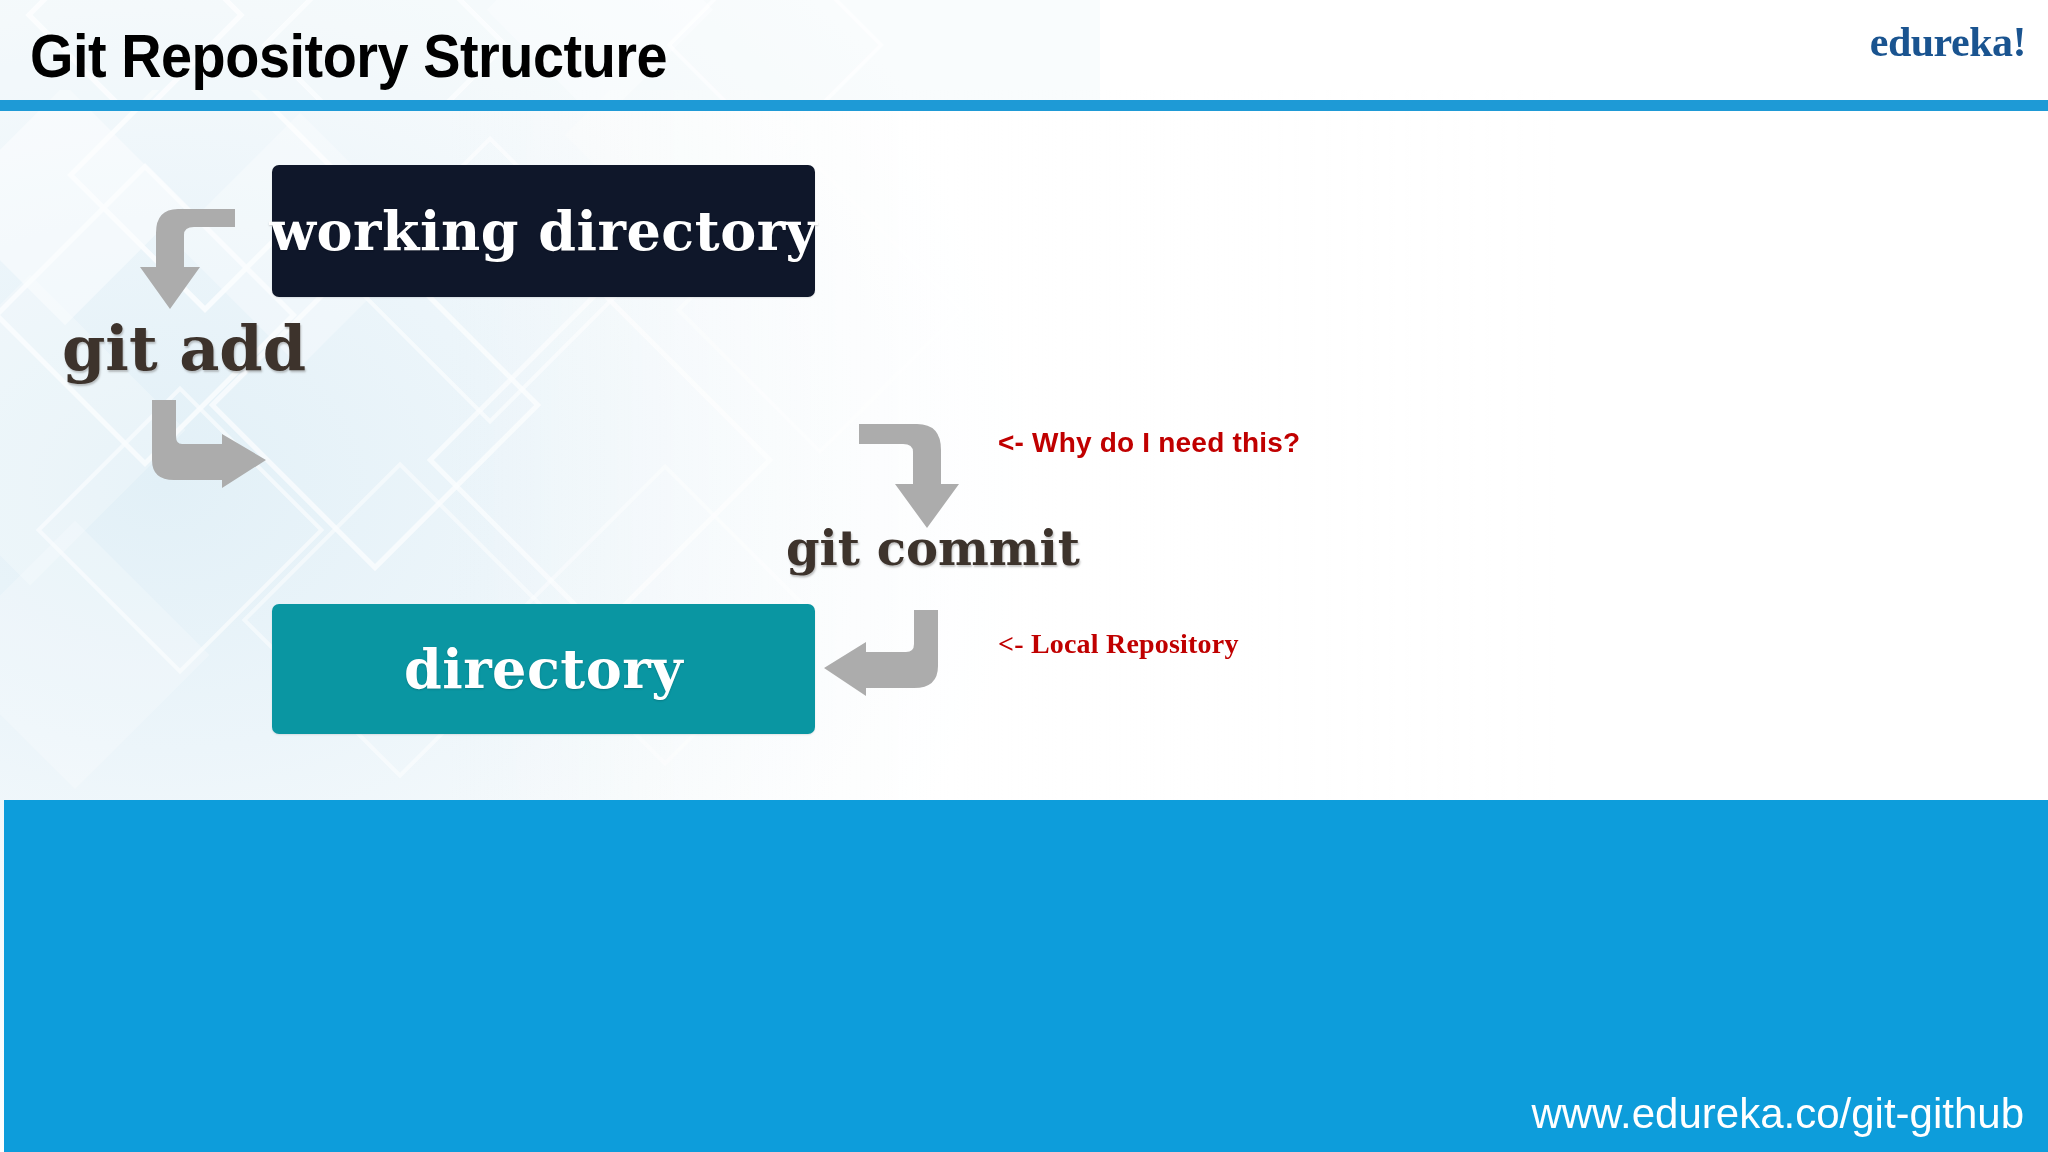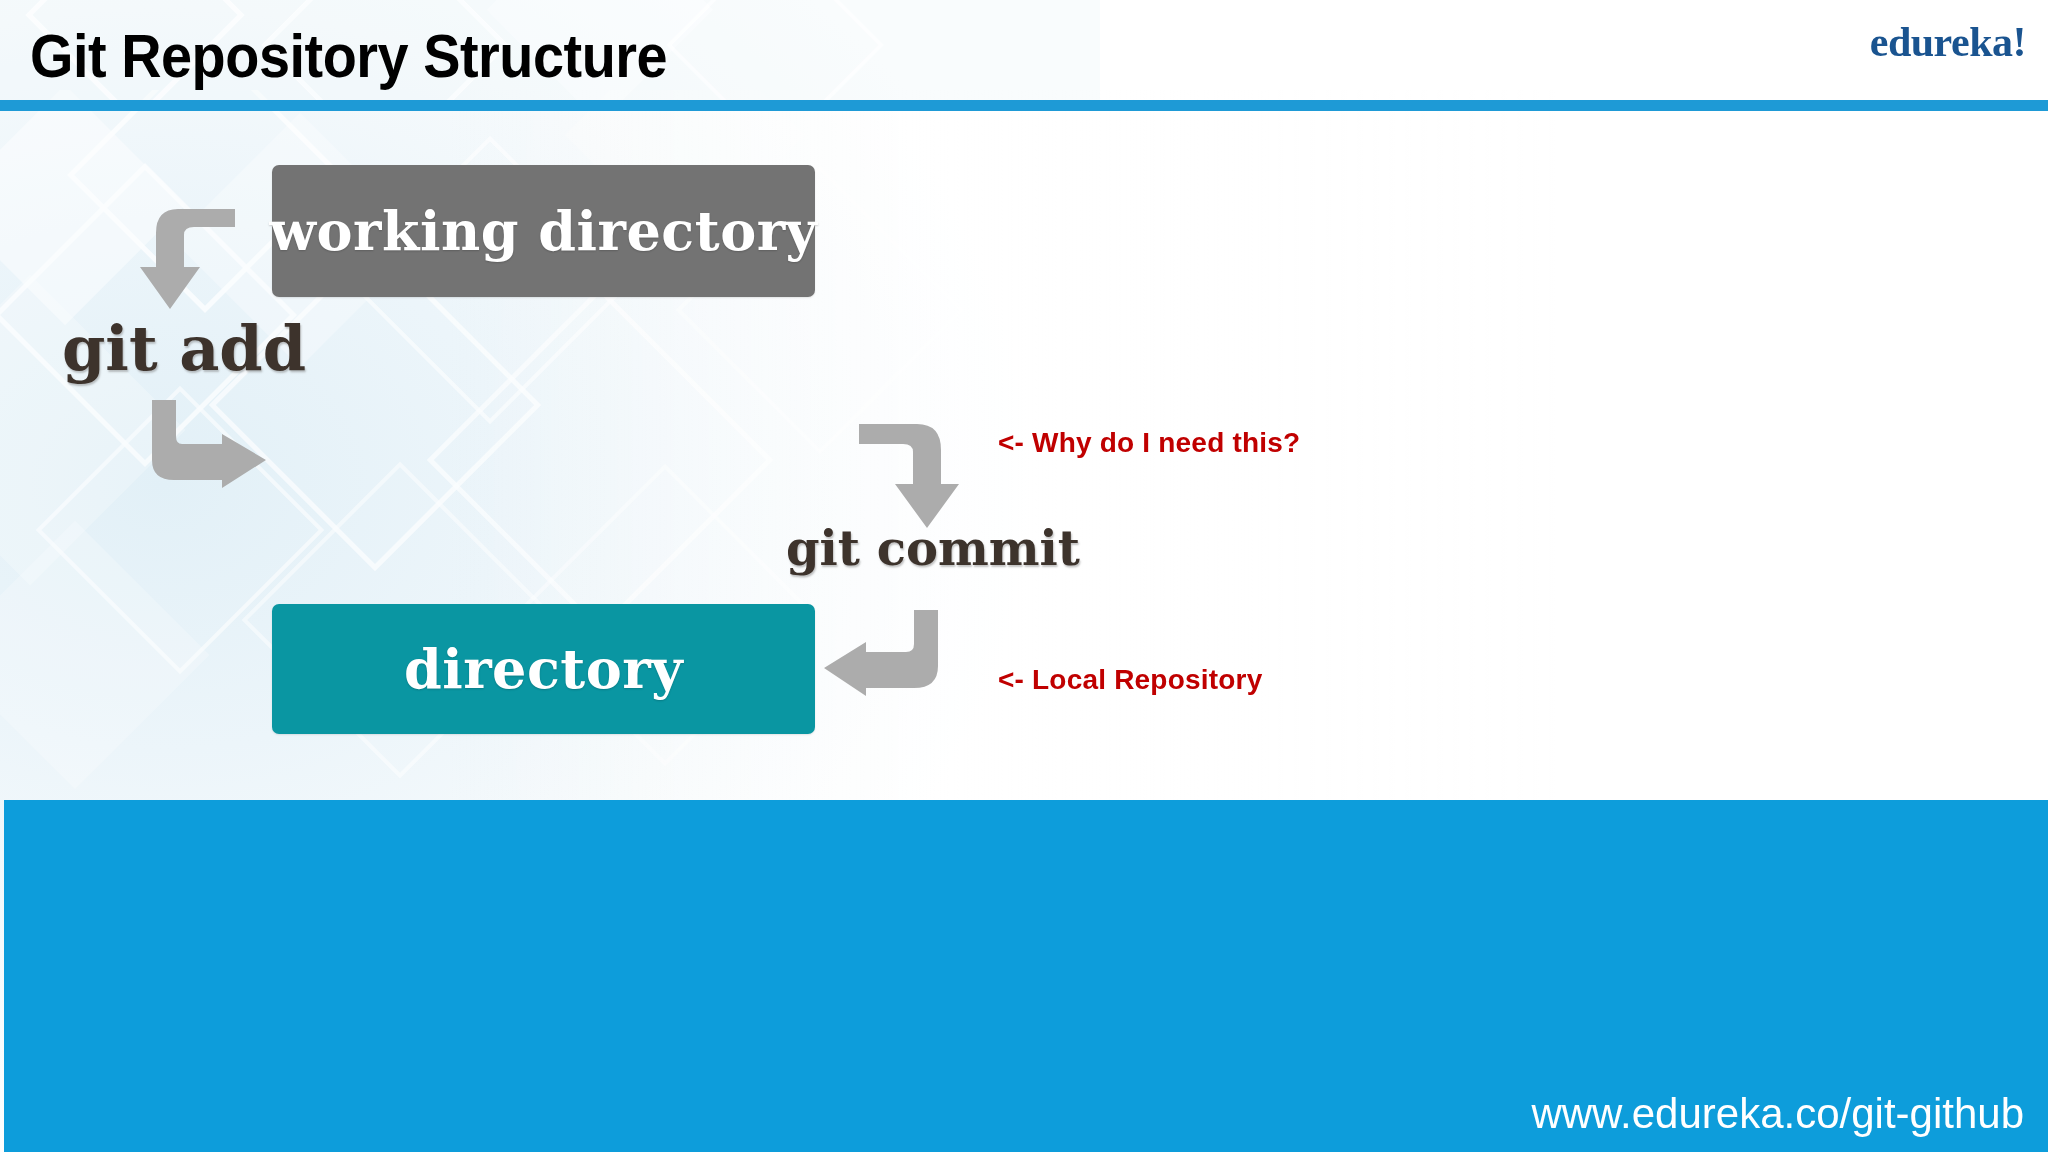--- a/index.html
+++ b/index.html
@@ -151,21 +151,21 @@
   .annotation {
     position: absolute;
     font-family: "Liberation Sans", sans-serif;
     font-weight: bold;
     font-size: 28px;
     color: #c00000;
     white-space: nowrap;
     letter-spacing: 0.2px;
   }
   #note-why   { left: 998px; top: 427px; }
-  #note-local { left: 998px; top: 664px; }
+  #note-local { left: 998px; top: 628px; font-family: Liberation Serif, serif; }
 
   
   .arrow-svg {
     position: absolute;
     overflow: visible;
   }
   #arrow-add-in     { left: 140px; top: 205px; }
   #arrow-add-out    { left: 150px; top: 398px; }
   #arrow-commit-in  { left: 855px; top: 420px; }
   #arrow-commit-out { left: 822px; top: 608px; }
@@ -270,21 +270,21 @@
              L 44 88
              L 2 60
              L 44 34
              L 44 44
              L 84 44
              Q 92 44 92 36
              L 92 2
              Z" fill="#acacac"></path>
   </svg>
 
-  <div id="box-working" class="stage-box" style="background:#737373;">
+  <div id="box-working" class="stage-box" style="background:#0f172a;">
     <span class="stage-label">working directory</span>
   </div>
 
 
   <div id="box-repository" class="stage-box" style="background:#0a96a2;">
     <span class="stage-label">directory</span>
   </div>
 
   <div id="cmd-git-add" class="cmd-label">git add</div>
   <div id="cmd-git-commit" class="cmd-label">git commit</div>

